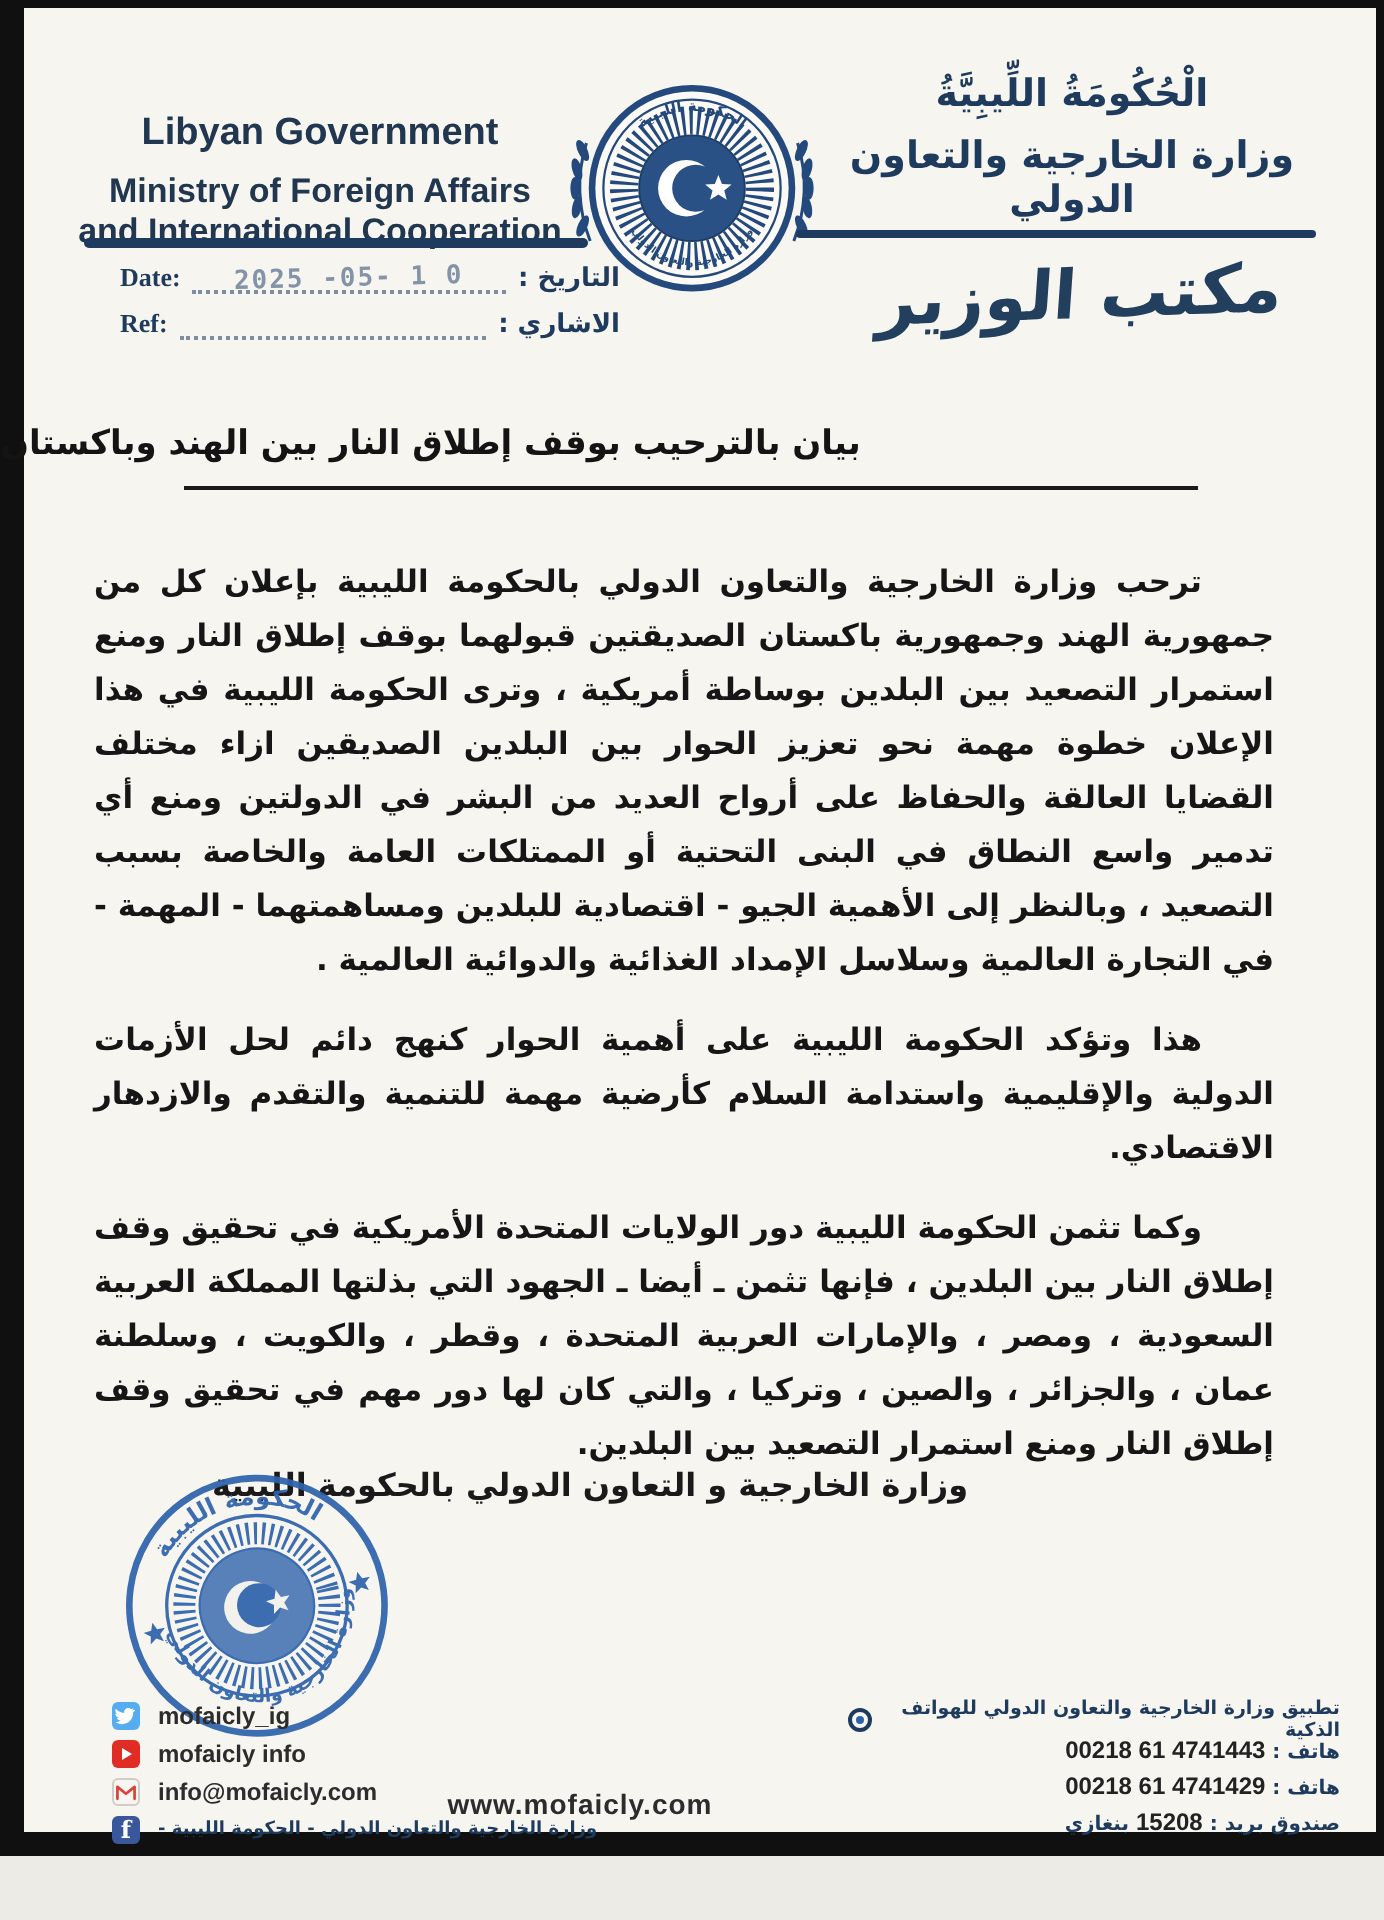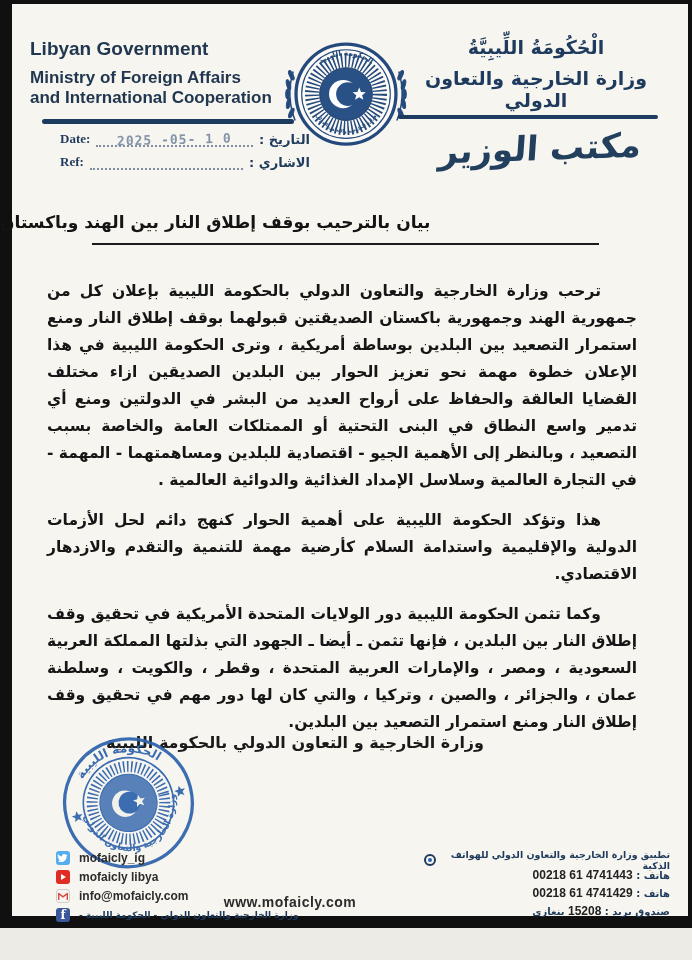--- a/index.html
+++ b/index.html
@@ -10,21 +10,21 @@
 
   
   .edge { position:absolute; background:#101010; }
   .edge-left   { left:0; top:0; width:12px; height:928px; }
   .edge-top    { left:0; top:0; width:692px; height:4px; }
   .edge-right  { right:0; top:0; width:4px; height:928px; }
   .edge-bottom { left:0; top:916px; width:692px; height:12px; }
   .below-strip { position:absolute; left:0; top:928px; width:692px; height:32px; background:#edebe6; }
 
   
-  .hdr-en { position:absolute; left:30px; top:38px; width:260px; 
+  .hdr-en { position:absolute; left:30px; top:56px; width:260px; text-align:center;
             font-family:"Liberation Sans","DejaVu Sans",sans-serif; font-weight:bold; color:#21374f; }
   .hdr-en .l1 { font-size:19px; margin-bottom:8px; }
   .hdr-en .l2 { font-size:17px; line-height:20px; }
 
   .hdr-ar { position:absolute; left:408px; top:36px; width:256px; text-align:center;
             color:#1e3a5c; font-weight:bold; direction:rtl; }
   .hdr-ar .l1 { font-size:19px; margin-bottom:9px; }
   .hdr-ar .l2 { font-size:19px; }
 
   .rule { position:absolute; height:5px; background:#1d3a5f; border-radius:3px; }
@@ -207,21 +207,21 @@
     <div class="soc-row">
       <span class="soc-ic ic-twitter">
         <svg viewBox="0 0 14 14">
             <path fill="#fff" d="M12 4.2c-.4.2-.8.3-1.2.4.4-.3.7-.7.9-1.2-.4.3-.9.4-1.4.5-.4-.4-1-.7-1.6-.7-1.2 0-2.2 1-2.2 2.2 0 .2 0 .3.1.5-1.8-.1-3.4-1-4.5-2.3-.2.3-.3.7-.3 1.1 0 .8.4 1.4 1 1.8-.4 0-.7-.1-1-.3 0 1.1.8 2 1.8 2.2-.2.1-.4.1-.6.1h-.4c.3.9 1.1 1.5 2 1.5-.7.6-1.7.9-2.7.9H2c1 .6 2.1 1 3.3 1 4 0 6.1-3.3 6.1-6.1v-.3c.4-.3.8-.7 1.1-1.1z" transform="scale(.93)"></path>
           </svg>
       </span>
       <span class="soc-label">mofaicly_ig</span>
     </div>
     <div class="soc-row">
       <span class="soc-ic ic-youtube"></span>
-      <span class="soc-label">mofaicly libya</span>
+      <span class="soc-label">mofaicly info</span>
     </div>
     <div class="soc-row">
       <span class="soc-ic ic-gmail">
         <svg viewBox="0 0 14 14">
             <path d="M2 11 V4 l5 4 5-4 v7" fill="none" stroke="#d7453a" stroke-width="1.6" stroke-linecap="round" stroke-linejoin="round"></path>
           </svg>
       </span>
       <span class="soc-label">info@mofaicly.com</span>
     </div>
     <div class="soc-row">

